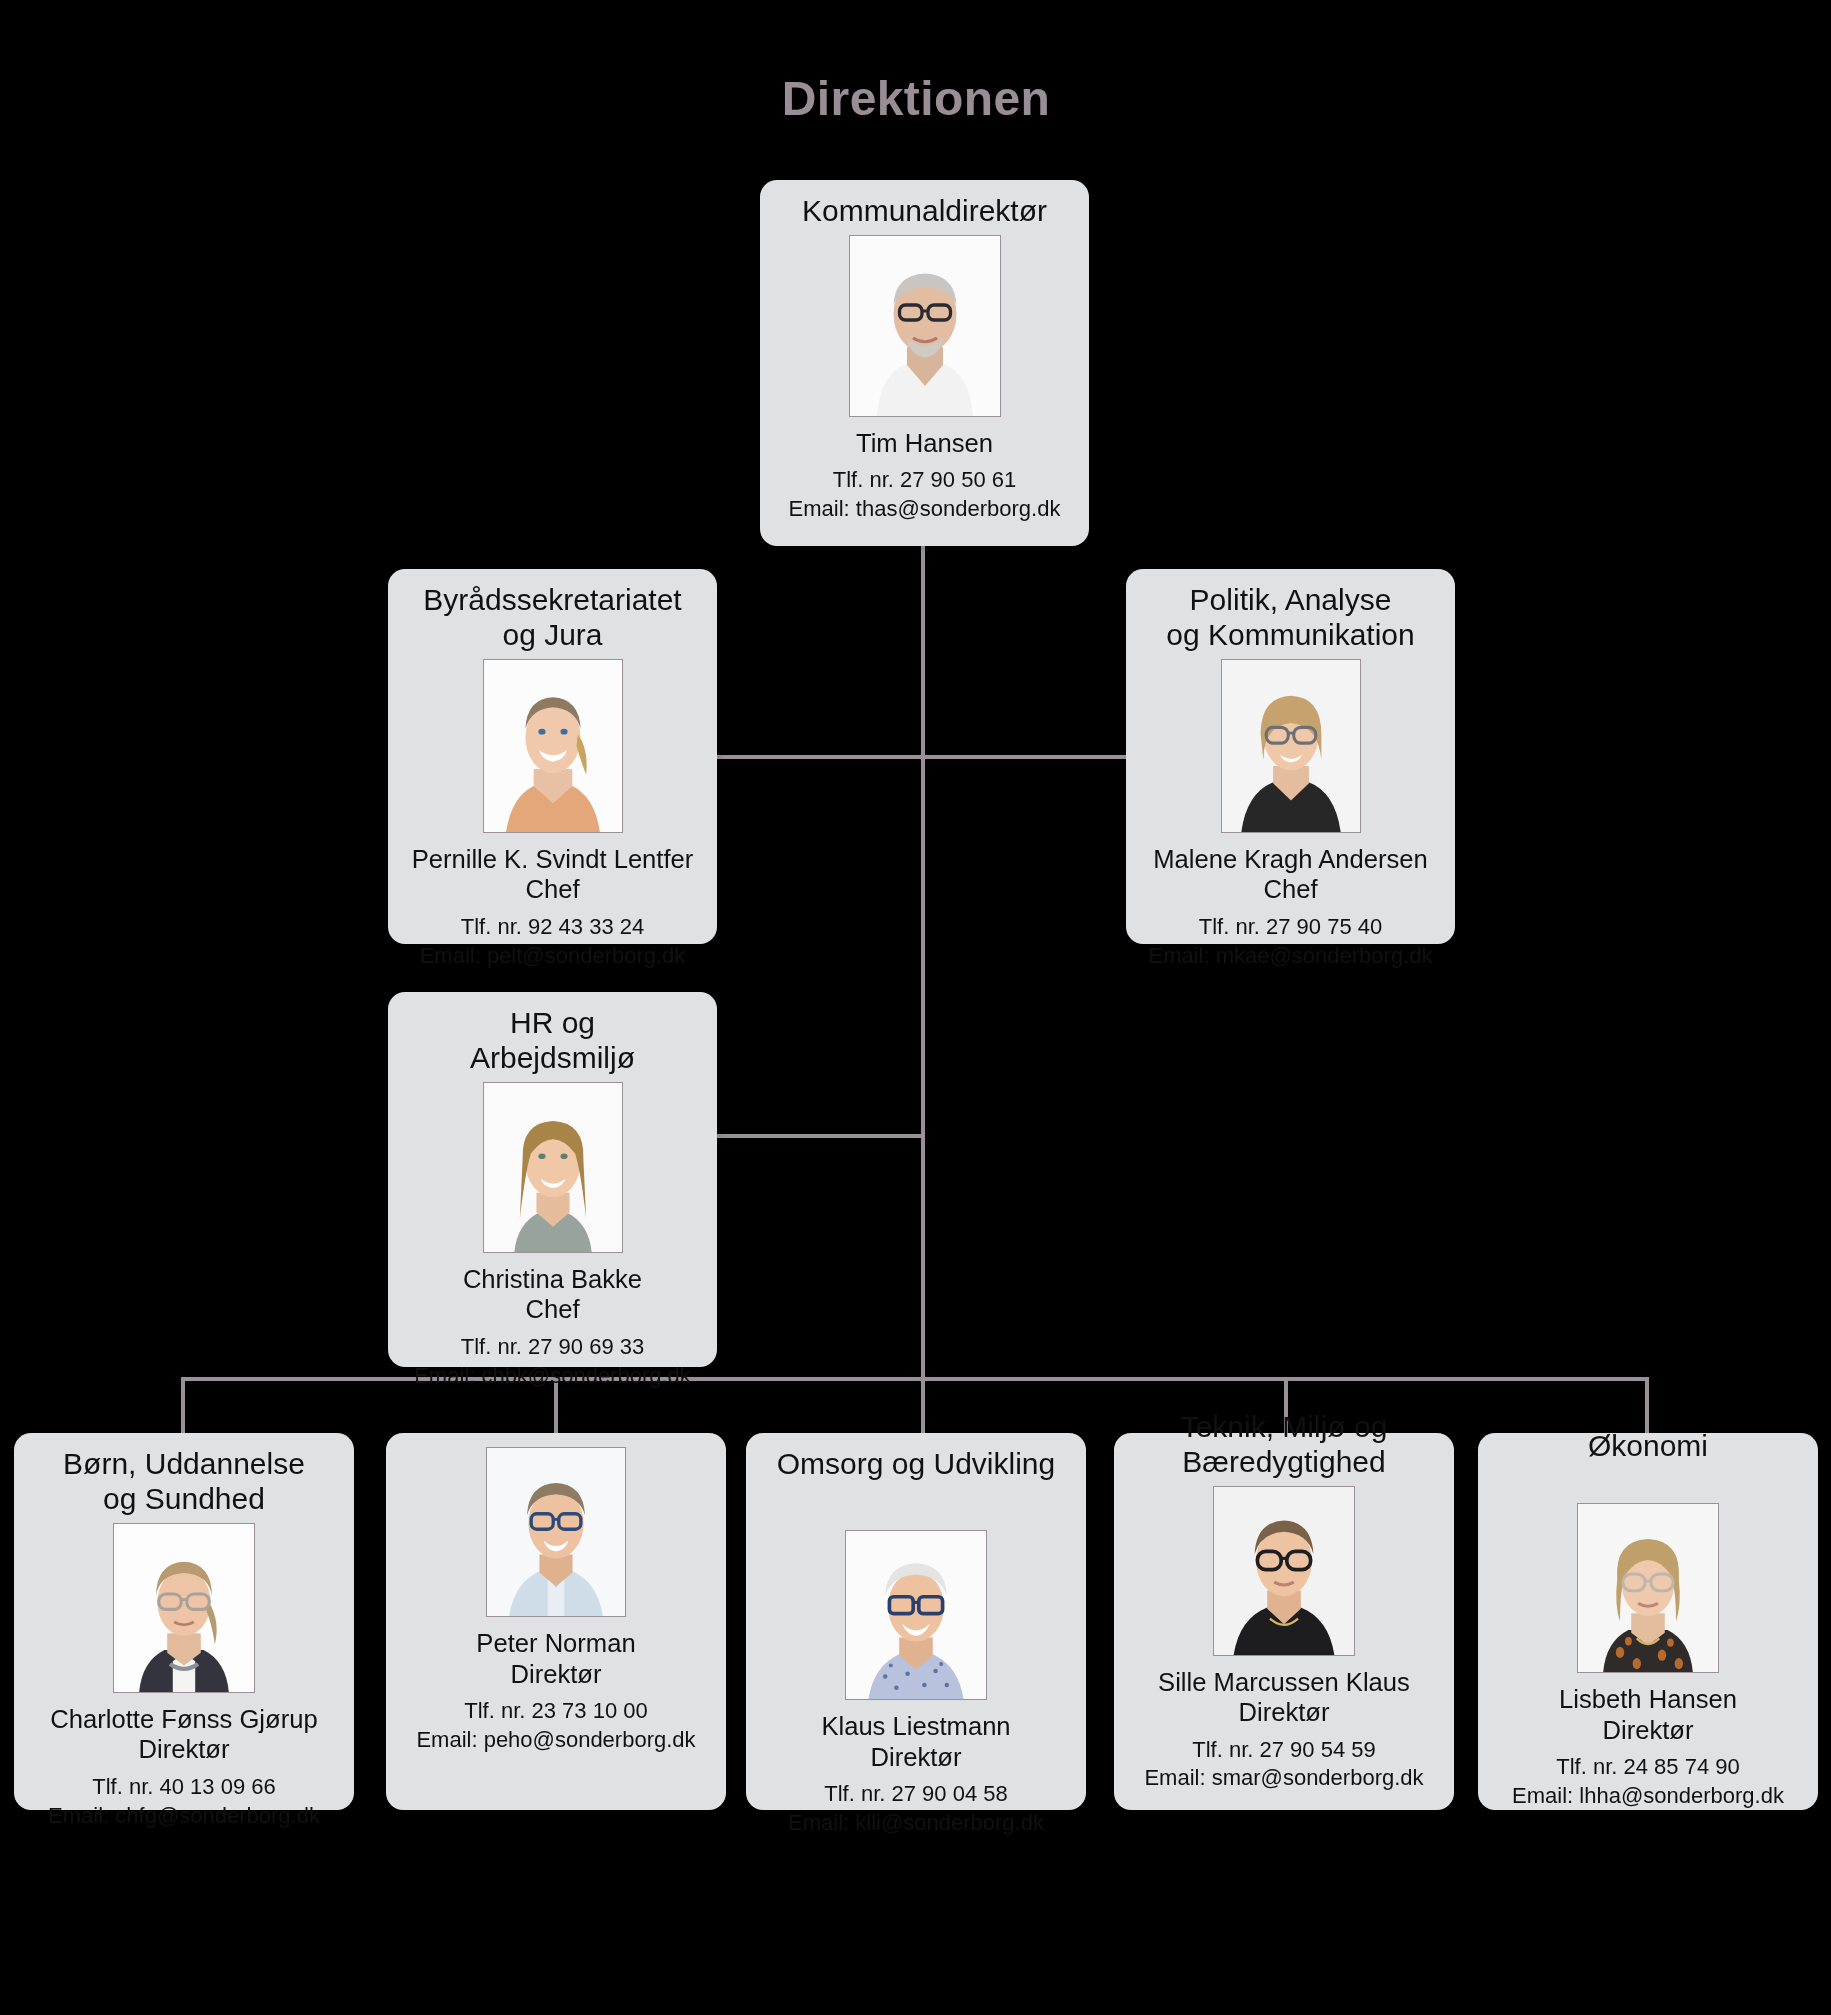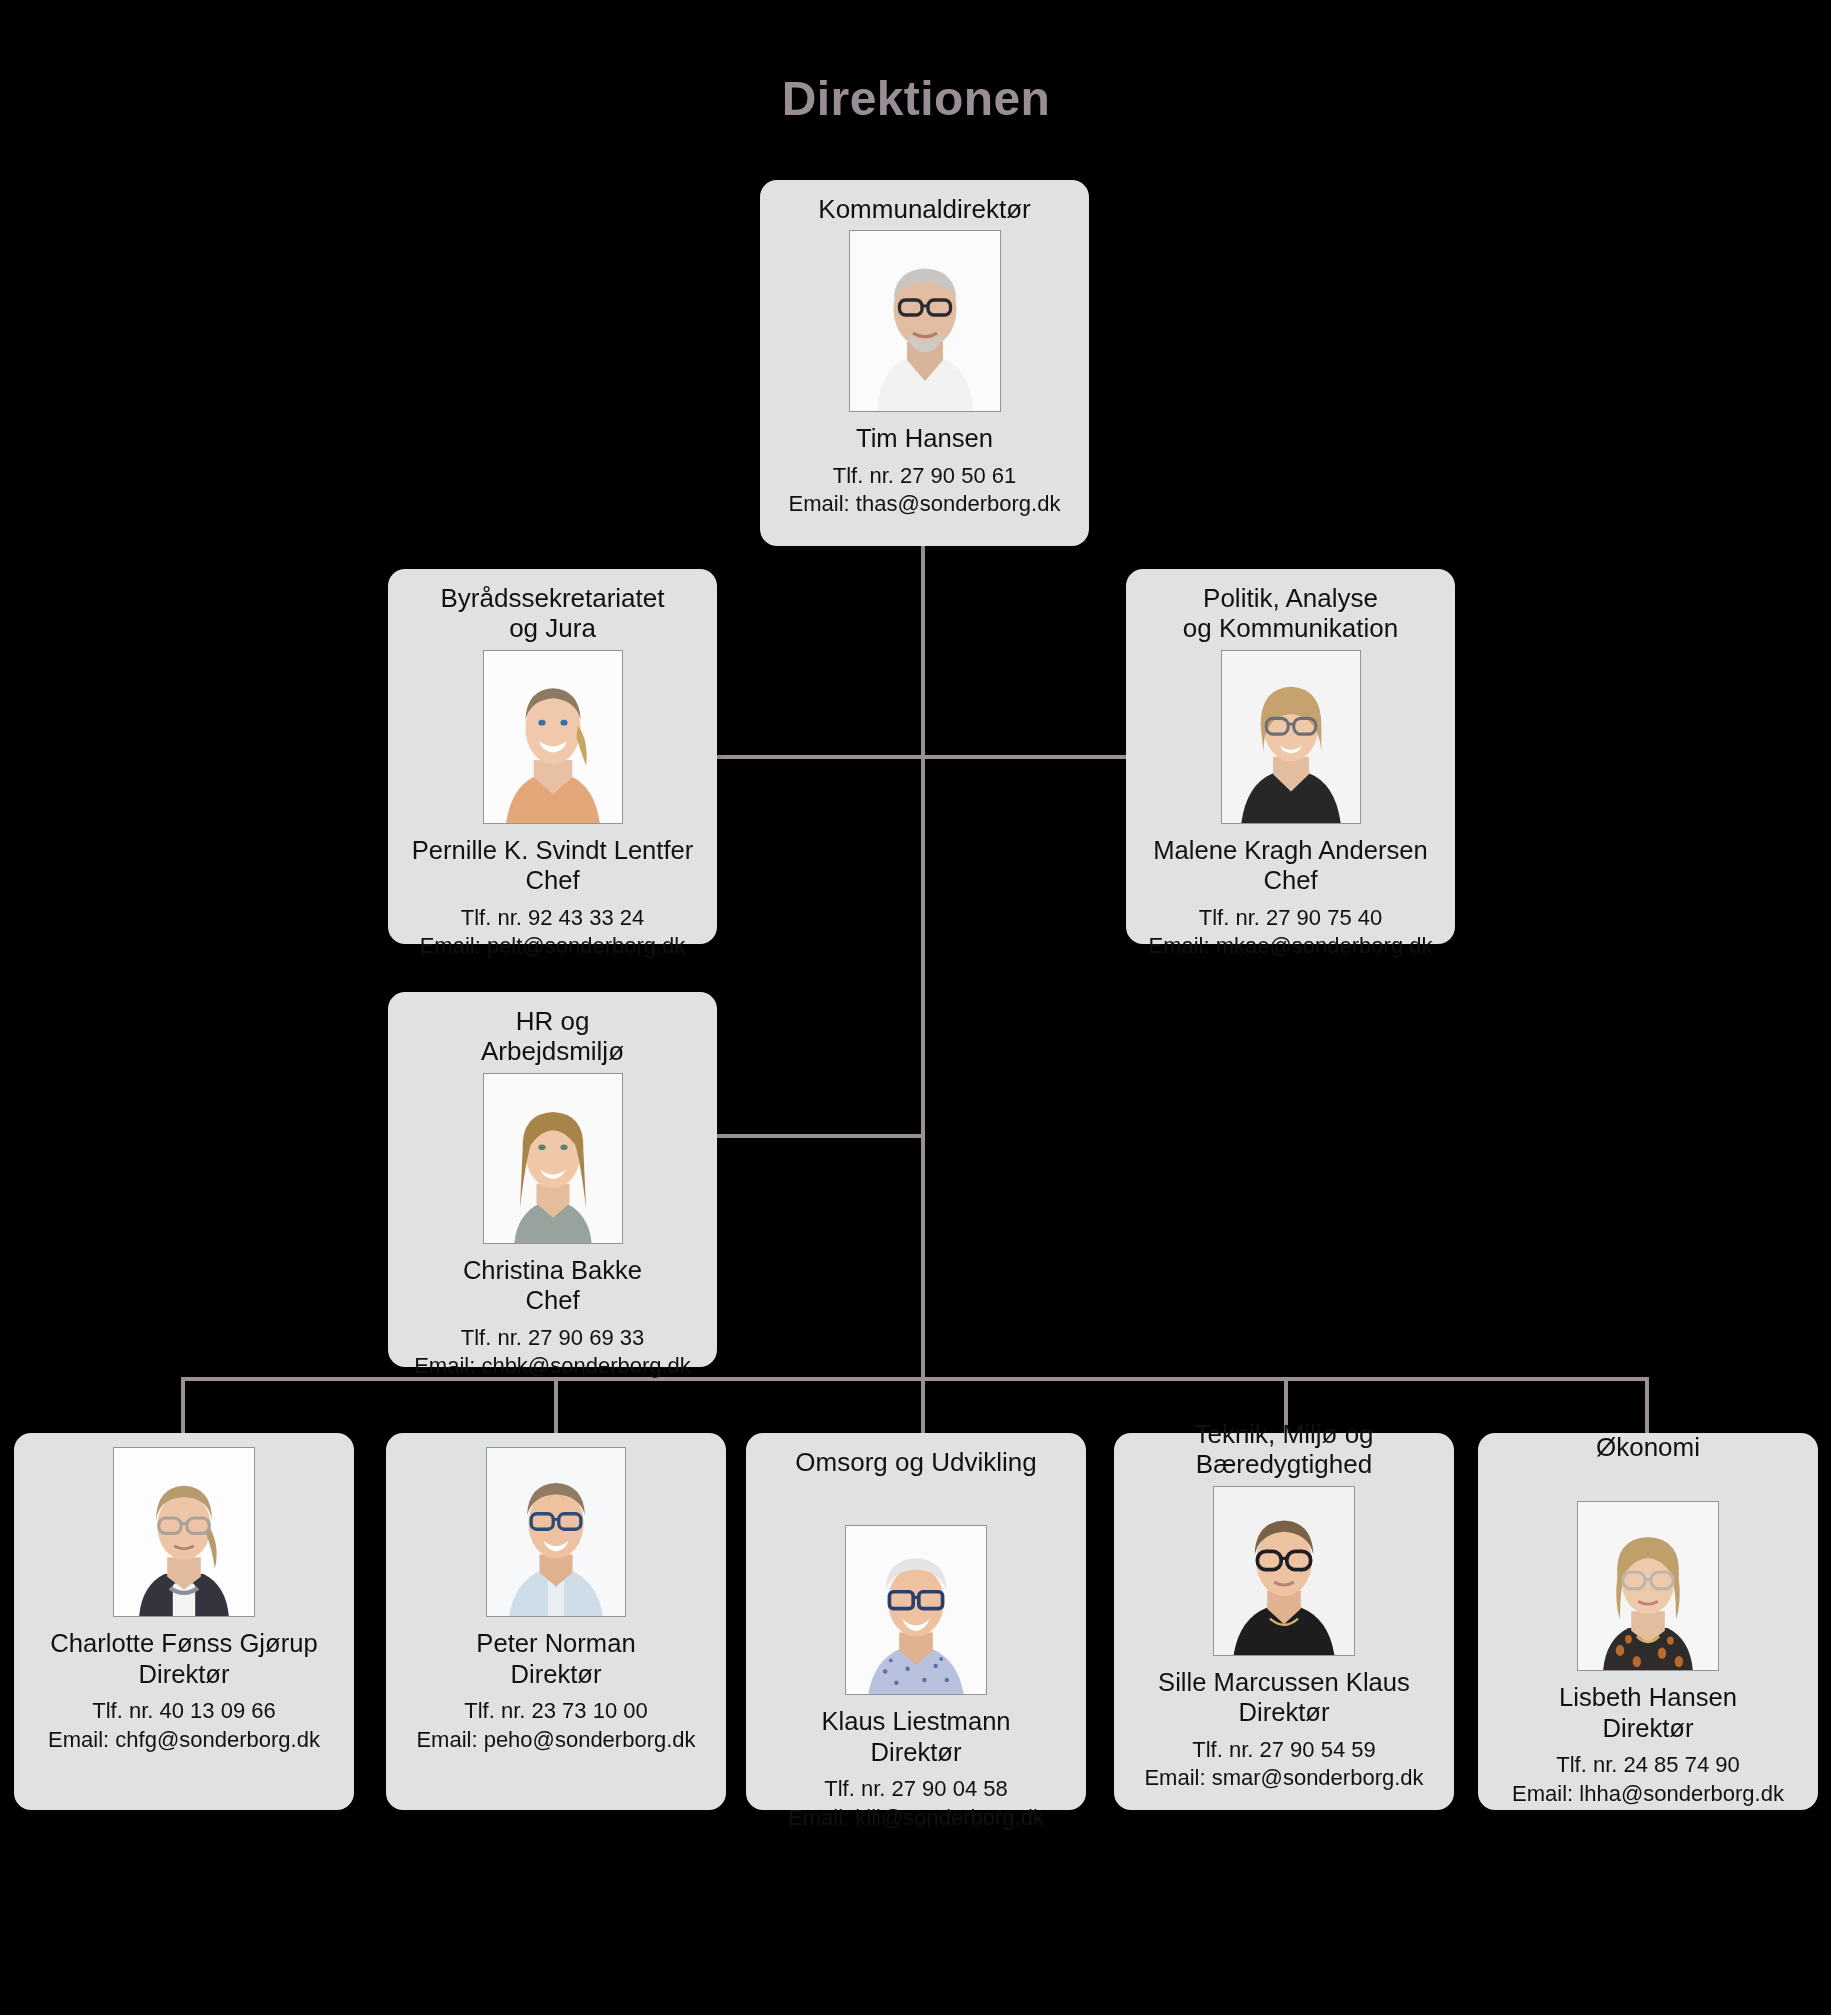--- a/index.html
+++ b/index.html
@@ -47,21 +47,21 @@
     box-sizing: border-box;
     background: #e0e1e2;
     border-radius: 17px;
     box-shadow: 2.3px 2.3px 5.4px rgba(0,0,0,0.10);
     display: flex;
     flex-direction: column;
     align-items: center;
     padding: 14px 11px 17px 11px;
   }
   .card-title {
-    font-size: 26px;
+    font-size: 30px;
     line-height: 1.16;
     color: #111111;
     text-align: center;
     white-space: pre-line;
     margin-bottom: 6.2px;
   }
   .photo-frame {
     border: 1.6px solid #9b8f98;
     background: #fdfdfd;
     overflow: hidden;
@@ -230,20 +230,22 @@
     </div>
     <div class="card-person">Christina Bakke</div>
     <div class="card-role">Chef</div>
     <div class="card-contact">
       <div>Tlf. nr. 27 90 69 33</div>
       <div>Email: chbk@sonderborg.dk</div>
     </div>
   </div>
 
   <div class="card" id="card-born">
+    <div class="card-title">Børn, Uddannelse
+og Sundhed</div>
     <div class="photo-frame">
       <svg class="portrait" viewBox="0 0 100 120" preserveAspectRatio="none">
         <rect x="0" y="0" width="100" height="120" fill="#fdfdfd"></rect>
         <path d="M18 120 Q20 98 36 90 L64 90 Q80 98 82 120 Z" fill="#33343e"></path>
         <path d="M42 120 L42 98 L50 92 L58 98 L58 120 Z" fill="#f4f4f2"></path>
         <path d="M38 92 L50 101 L62 92 L62 78 L38 78 Z" fill="#e2bb9c"></path>
         <ellipse cx="50" cy="56" rx="19" ry="24" fill="#edc5a6"></ellipse>
         <path d="M30 52 Q30 28 50 27 Q70 28 70 52 Q68 36 50 35 Q32 36 30 52 Z" fill="#b89a6f"></path>
         <path d="M68 56 Q76 70 72 86 Q70 72 66 62 Z" fill="#b89a6f"></path>
         <rect x="32" y="50" width="16" height="11" rx="5" fill="none" stroke="#a9a29b" stroke-width="2.2"></rect>

